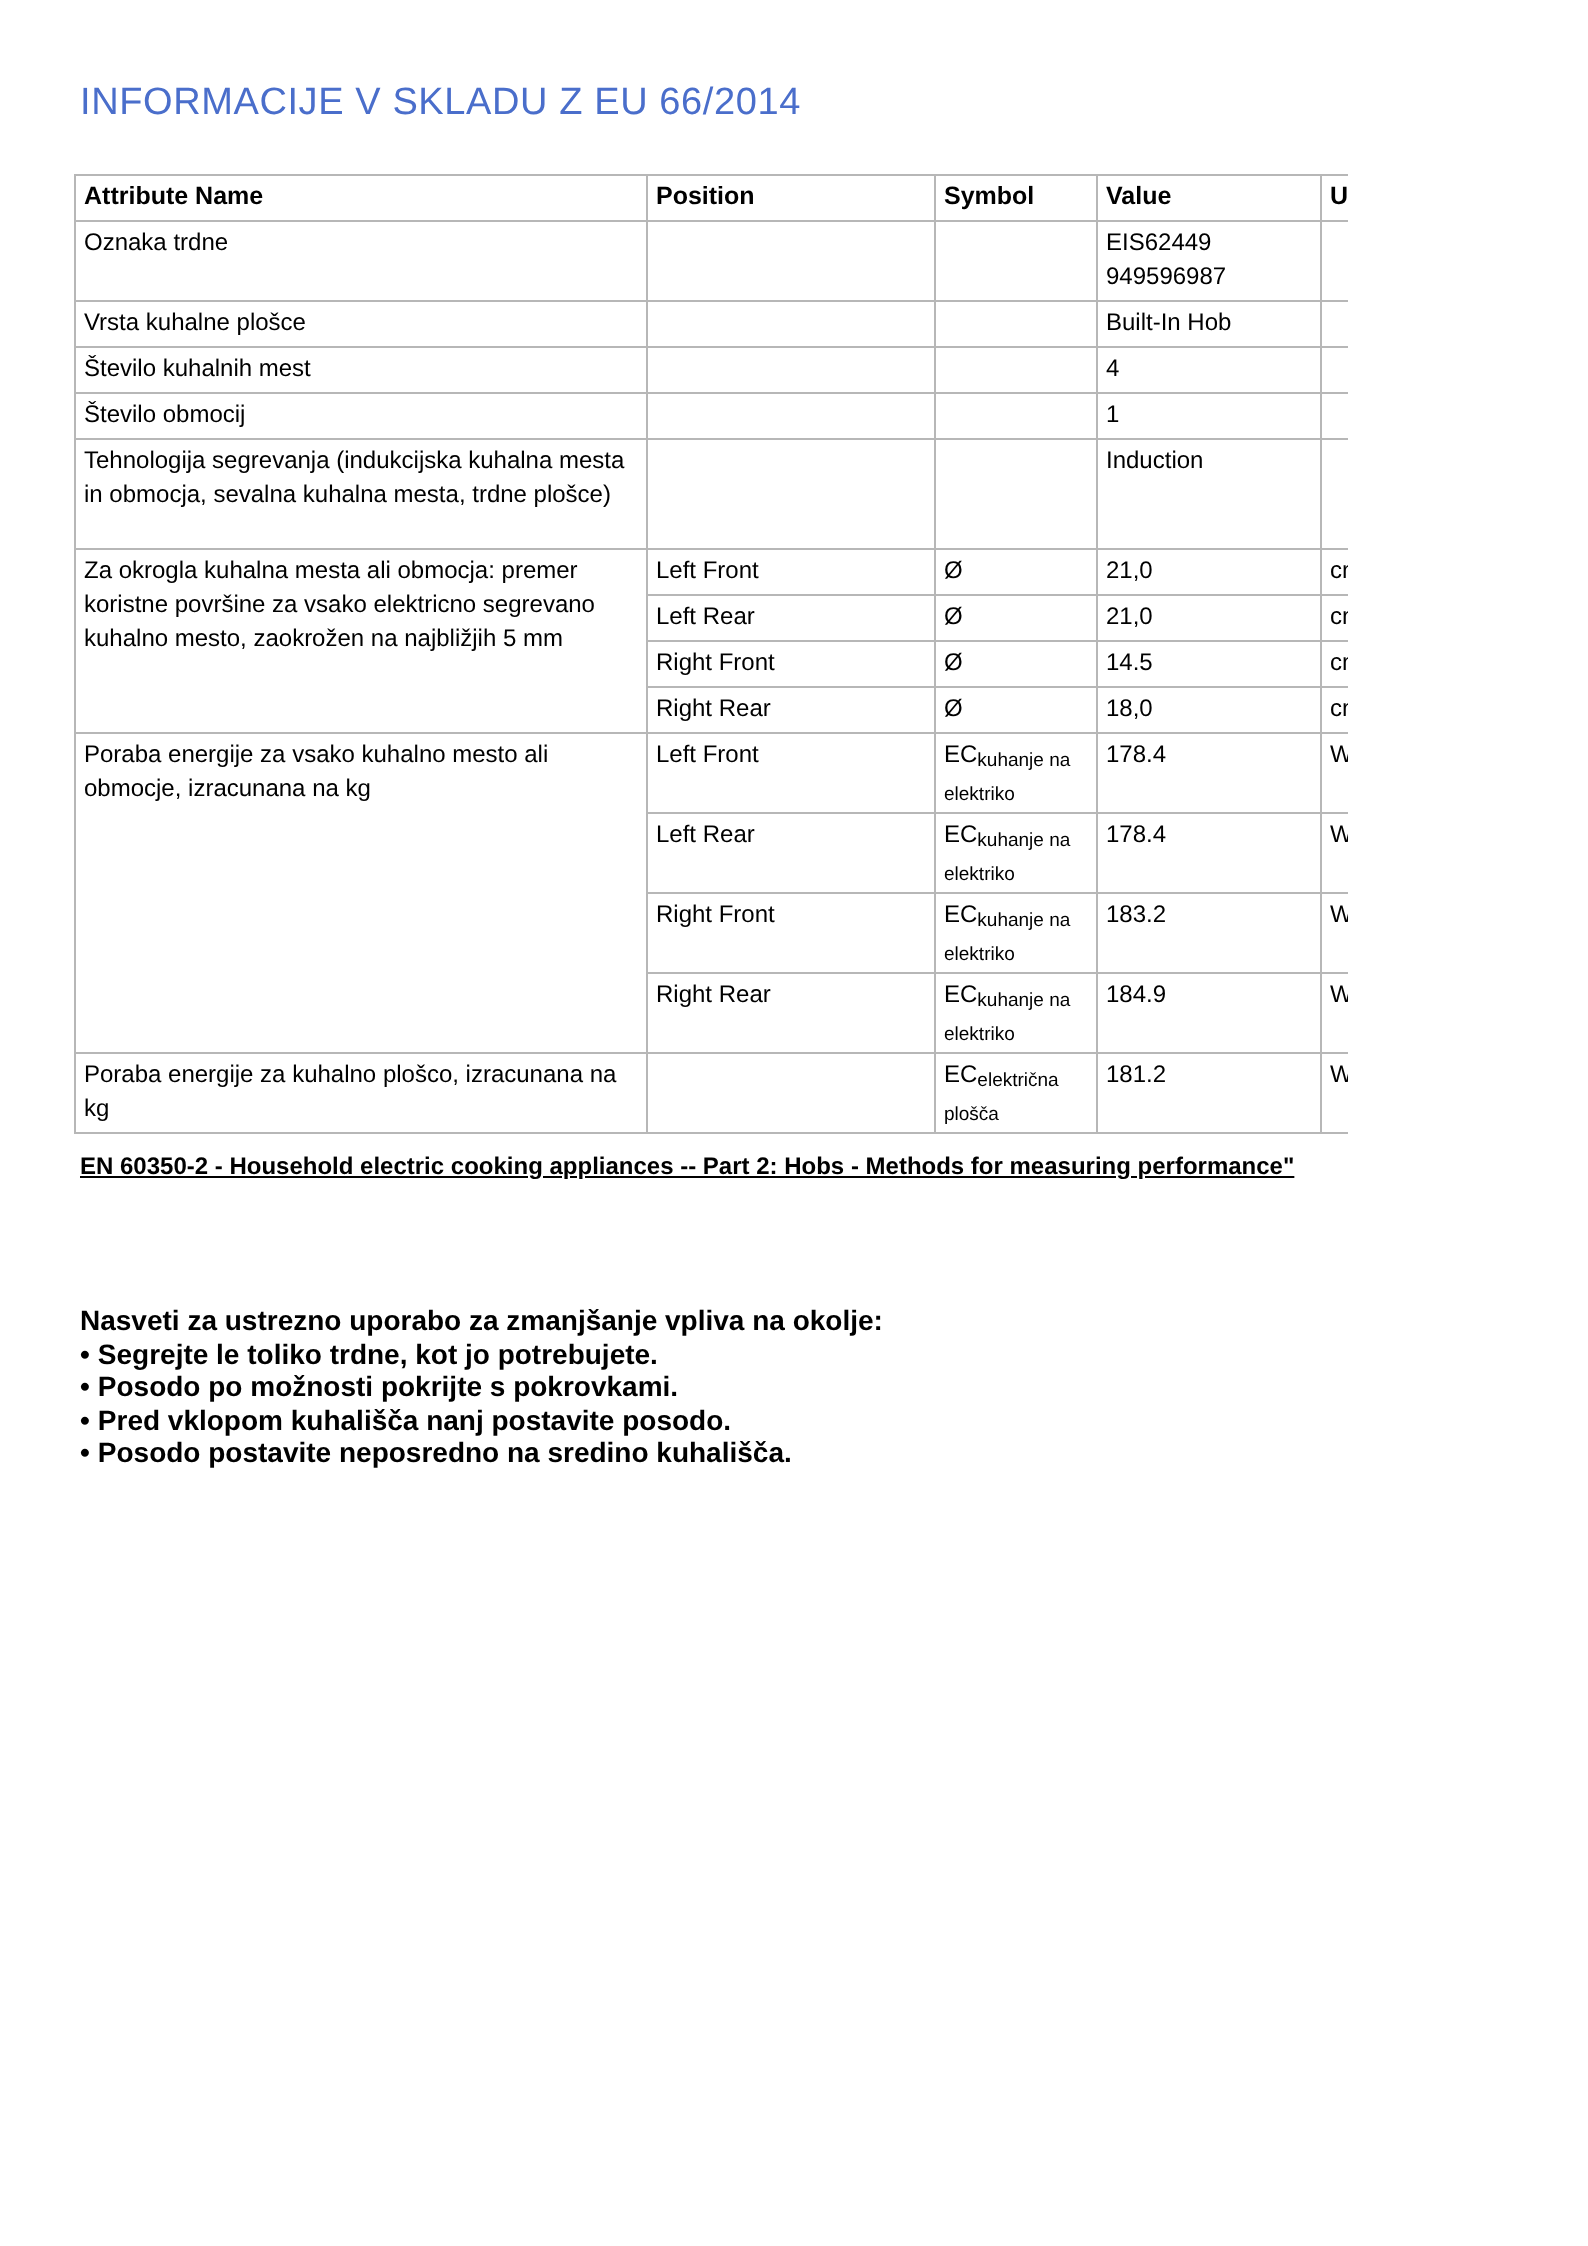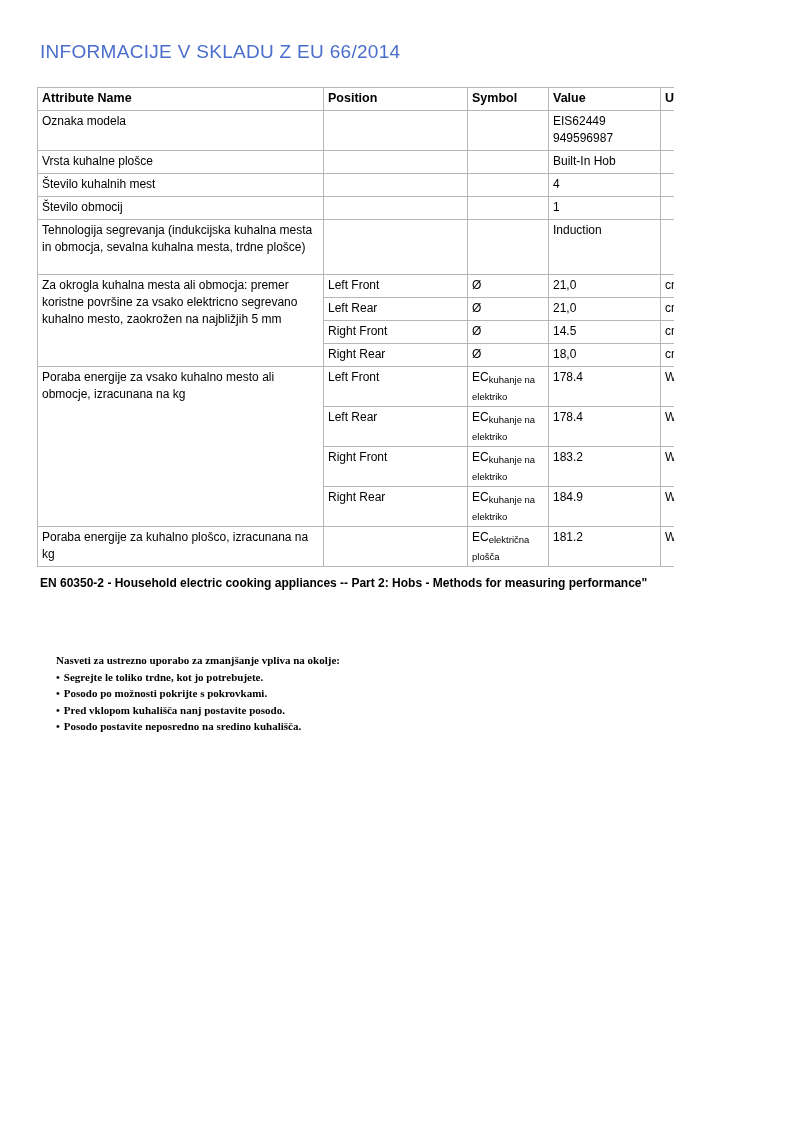--- a/index.html
+++ b/index.html
@@ -47,27 +47,27 @@
     line-height: 13px;
     vertical-align: baseline;
     position: relative;
     top: 2px;
   }
   .standard {
     margin: 9px 0 0 40px;
     font-size: 12px;
     font-weight: bold;
     line-height: 15px;
+    text-decoration: underline;
   }
   .tips {
-    margin: 61px 0 0 56px;
-    font-size: 11px;
+    margin: 61px 0 0 40px;
+    font-size: 14px;
     font-weight: bold;
     line-height: 16.5px;
-    font-family: Liberation Serif, serif;
   }
   .tip .bullet { margin-right: 4px; }
   
   .rh-hdr  { height: 21px; }
   .rh-38   { height: 38px; }
   .rh-22   { height: 22px; }
   .rh-23   { height: 23px; }
   .rh-55   { height: 55px; }
   .rh-34   { height: 34px; }
   .rh-39   { height: 39px; }
@@ -91,21 +91,21 @@
       <tr class="rh-hdr">
         <th>Attribute Name</th>
         <th>Position</th>
         <th>Symbol</th>
         <th>Value</th>
         <th>Unit</th>
       </tr>
     </thead>
     <tbody>
       <tr class="rh-38">
-        <td>Oznaka modela</td>
+        <td>Oznaka trdne</td>
         <td></td>
         <td></td>
         <td class="pre">EIS62449
 949596987</td>
         <td></td>
       </tr>
       <tr class="rh-22">
         <td>Vrsta kuhalne plošce</td>
         <td></td>
         <td></td>

